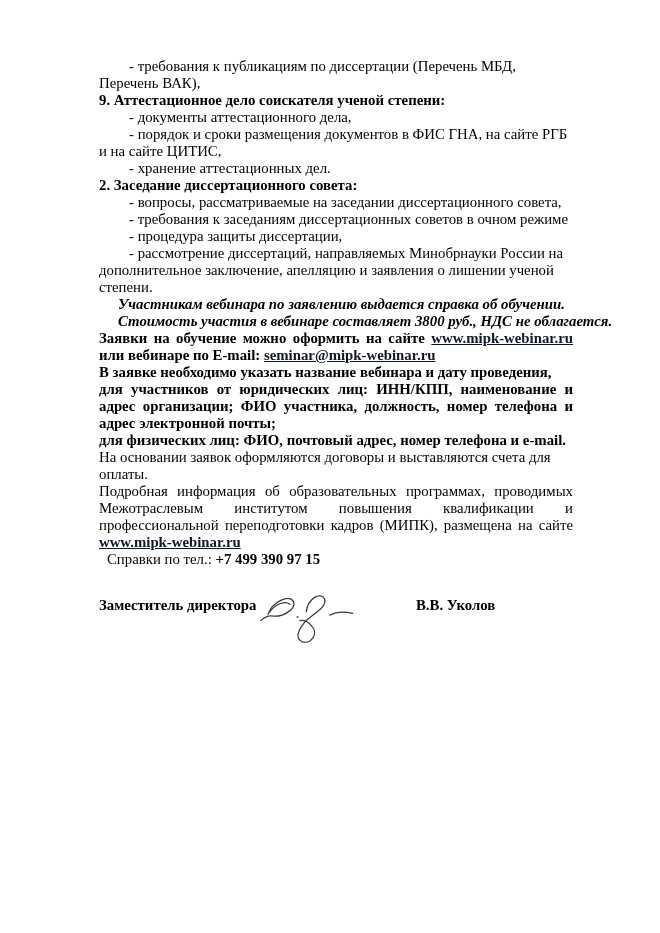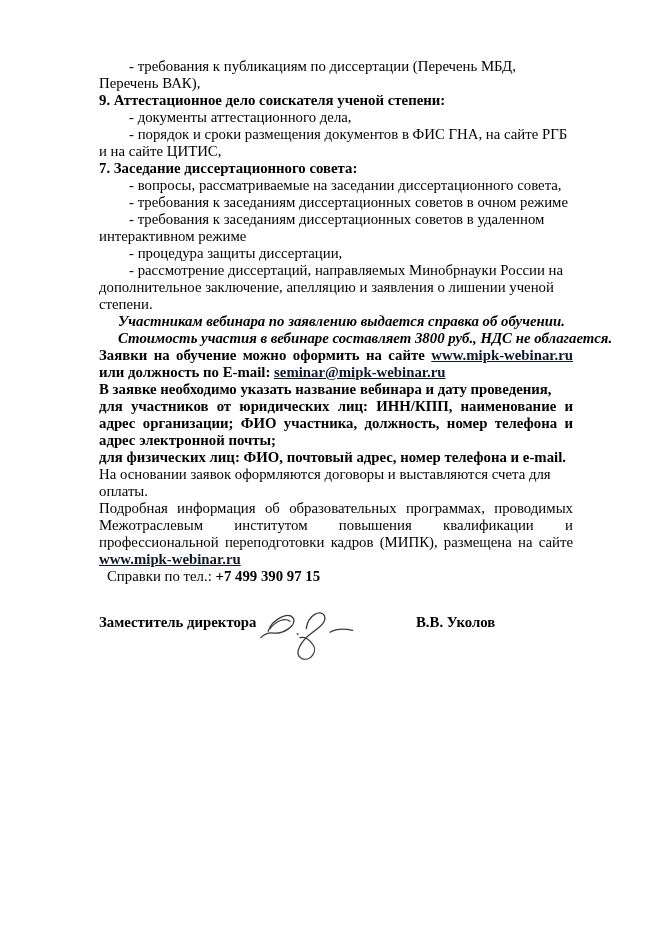--- a/index.html
+++ b/index.html
@@ -64,32 +64,32 @@
 <body>
 
 <div class="page">
   <div class="content">
 
     <p class="li">- требования к публикациям по диссертации (Перечень МБД, Перечень ВАК),</p>
 
     <p class="hd">9. Аттестационное дело соискателя ученой степени:</p>
     <p class="li">- документы аттестационного дела,</p>
     <p class="li">- порядок и сроки размещения документов в ФИС ГНА, на сайте РГБ и на сайте ЦИТИС,</p>
+    <p class="li">- хранение аттестационных дел.</p>
 
-    <p class="hd">7. Заседание диссертационного совета:</p>
+    <p class="hd">2. Заседание диссертационного совета:</p>
     <p class="li">- вопросы, рассматриваемые на заседании диссертационного совета,</p>
     <p class="li">- требования к заседаниям диссертационных советов в очном режиме</p>
-    <p class="li">- требования к заседаниям диссертационных советов в удаленном интерактивном режиме</p>
     <p class="li">- процедура защиты диссертации,</p>
     <p class="li">- рассмотрение диссертаций, направляемых Минобрнауки России на дополнительное заключение, апелляцию и заявления о лишении ученой степени.</p>
 
     <p class="note">Участникам вебинара по заявлению выдается справка об обучении.</p>
     <p class="note">Стоимость участия в вебинаре составляет 3800 руб., НДС не облагается.</p>
 
-    <p class="b just"><span>Заявки на обучение можно оформить на сайте </span><a class="doclink">www.mipk-webinar.ru</a><span> или должность по E-mail: </span><a class="doclink">seminar@mipk-webinar.ru</a></p>
+    <p class="b just"><span>Заявки на обучение можно оформить на сайте </span><a class="doclink">www.mipk-webinar.ru</a><span> или вебинаре по E-mail: </span><a class="doclink">seminar@mipk-webinar.ru</a></p>
 
     <p class="b">В заявке необходимо указать название вебинара и дату проведения,</p>
     <p class="b just">для участников от юридических лиц: ИНН/КПП, наименование и адрес организации; ФИО участника, должность, номер телефона и адрес электронной почты;</p>
     <p class="b">для физических лиц: ФИО, почтовый адрес, номер телефона и e-mail.</p>
     <p>На основании заявок оформляются договоры и выставляются счета для оплаты.</p>
 
     <p class="just"><span>Подробная информация об образовательных программах, проводимых Межотраслевым институтом повышения квалификации и профессиональной переподготовки кадров (МИПК), размещена на сайте </span><a class="doclink">www.mipk-webinar.ru</a></p>
 
     <p class="phone"><span>Справки по тел.: </span><span class="b">+7 499 390 97 15</span></p>
 

